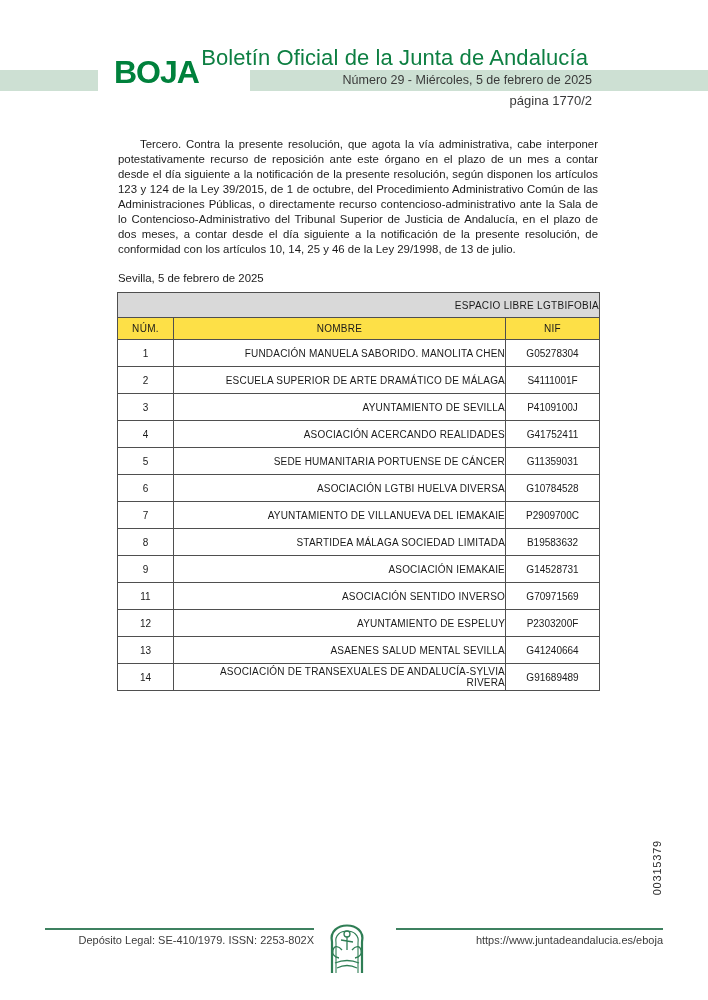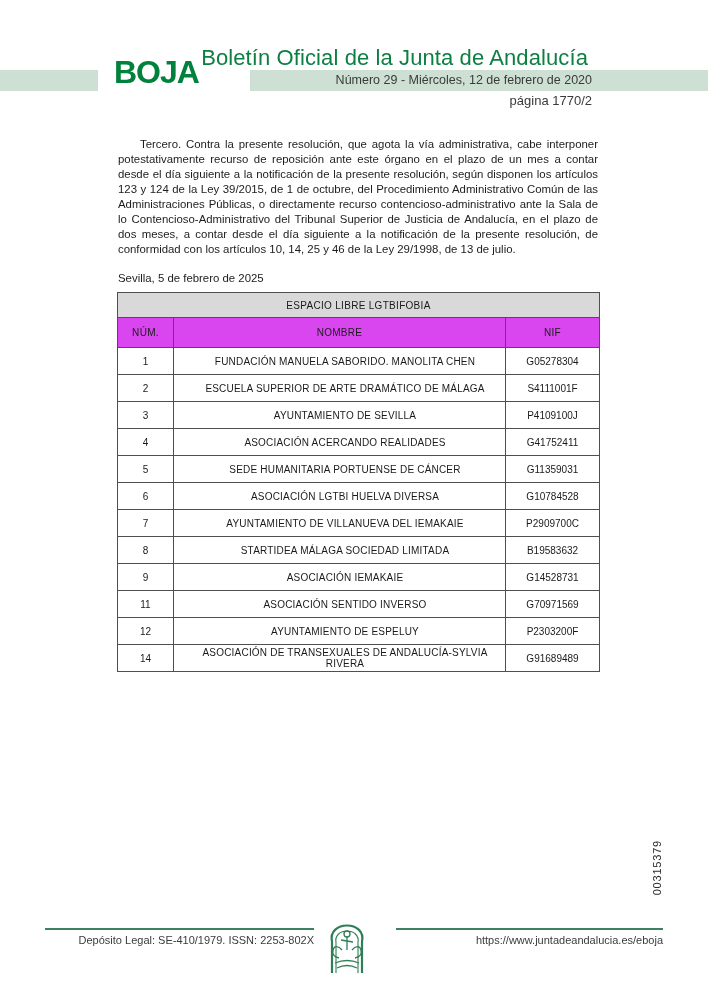--- a/index.html
+++ b/index.html
@@ -62,29 +62,29 @@
 
   
   table.entities {
     margin-top: 8px; margin-left: -1px;
     border-collapse: collapse; width: 482px;
     font-size: 10px; color: #1a1a1a; table-layout: fixed;
   }
   table.entities th, table.entities td { border: 1px solid #4f4f4f; }
   .t-title th {
     height: 25px; background: #d9d9d9;
-    font-weight: 400; text-align: center; letter-spacing: 0.3px;
+    font-weight: 400; text-align: right; letter-spacing: 0.3px;
   }
   .t-cols th {
-    height: 30px; background: #d946ef;
+    height: 22px; background: #fde047;
     font-weight: 400; text-align: center; letter-spacing: 0.3px;
   }
   tbody.t-body td { height: 27px; }
   td.num, td.nif { text-align: center; }
-  td.nombre { text-align: center; padding-left: 11px; letter-spacing: 0.2px; }
+  td.nombre { text-align: right; padding-left: 11px; letter-spacing: 0.2px; }
 
   
   .doc-code {
     position: absolute; left: 651px; top: 840px;
     writing-mode: vertical-rl; transform: rotate(180deg);
     font-size: 11px; letter-spacing: 0.8px; color: #2b2b2b;
   }
 
   
   .footer-line { position: absolute; top: 928px; border-top: 2px solid #3e8160; }
@@ -99,21 +99,21 @@
   .emblem { position: absolute; left: 321px; top: 912px; width: 52px; height: 64px; }
 </style>
 </head>
 <body>
 
 <header>
   <div class="band band-left"></div>
   <div class="boja-logo">BOJA</div>
   <div class="header-title">Boletín Oficial de la Junta de Andalucía</div>
   <div class="band band-right">
-    <span class="issue-line">Número 29 - Miércoles, 12 de febrero de 2020</span>
+    <span class="issue-line">Número 29 - Miércoles, 5 de febrero de 2025</span>
   </div>
   <div class="page-label">página 1770/2</div>
 </header>
 
 <main class="content">
   <p class="paragraph">Tercero. Contra la presente resolución, que agota la vía administrativa, cabe interponer potestativamente recurso de reposición ante este órgano en el plazo de un mes a contar desde el día siguiente a la notificación de la presente resolución, según disponen los artículos 123 y 124 de la Ley 39/2015, de 1 de octubre, del Procedimiento Administrativo Común de las Administraciones Públicas, o directamente recurso contencioso-administrativo ante la Sala de lo Contencioso-Administrativo del Tribunal Superior de Justicia de Andalucía, en el plazo de dos meses, a contar desde el día siguiente a la notificación de la presente resolución, de conformidad con los artículos 10, 14, 25 y 46 de la Ley 29/1998, de 13 de julio.</p>
 
   <p class="place-date">Sevilla, 5 de febrero de 2025</p>
 
 
@@ -184,20 +184,25 @@
           <td class="num">11</td>
           <td class="nombre">ASOCIACIÓN SENTIDO INVERSO</td>
           <td class="nif">G70971569</td>
         </tr>
         <tr>
           <td class="num">12</td>
           <td class="nombre">AYUNTAMIENTO DE ESPELUY</td>
           <td class="nif">P2303200F</td>
         </tr>
         <tr>
+          <td class="num">13</td>
+          <td class="nombre">ASAENES SALUD MENTAL SEVILLA</td>
+          <td class="nif">G41240664</td>
+        </tr>
+        <tr>
           <td class="num">14</td>
           <td class="nombre">ASOCIACIÓN DE TRANSEXUALES DE ANDALUCÍA-SYLVIA RIVERA</td>
           <td class="nif">G91689489</td>
         </tr>
       </tbody>
   </table>
 </main>
 
 <div class="doc-code">00315379</div>
 

